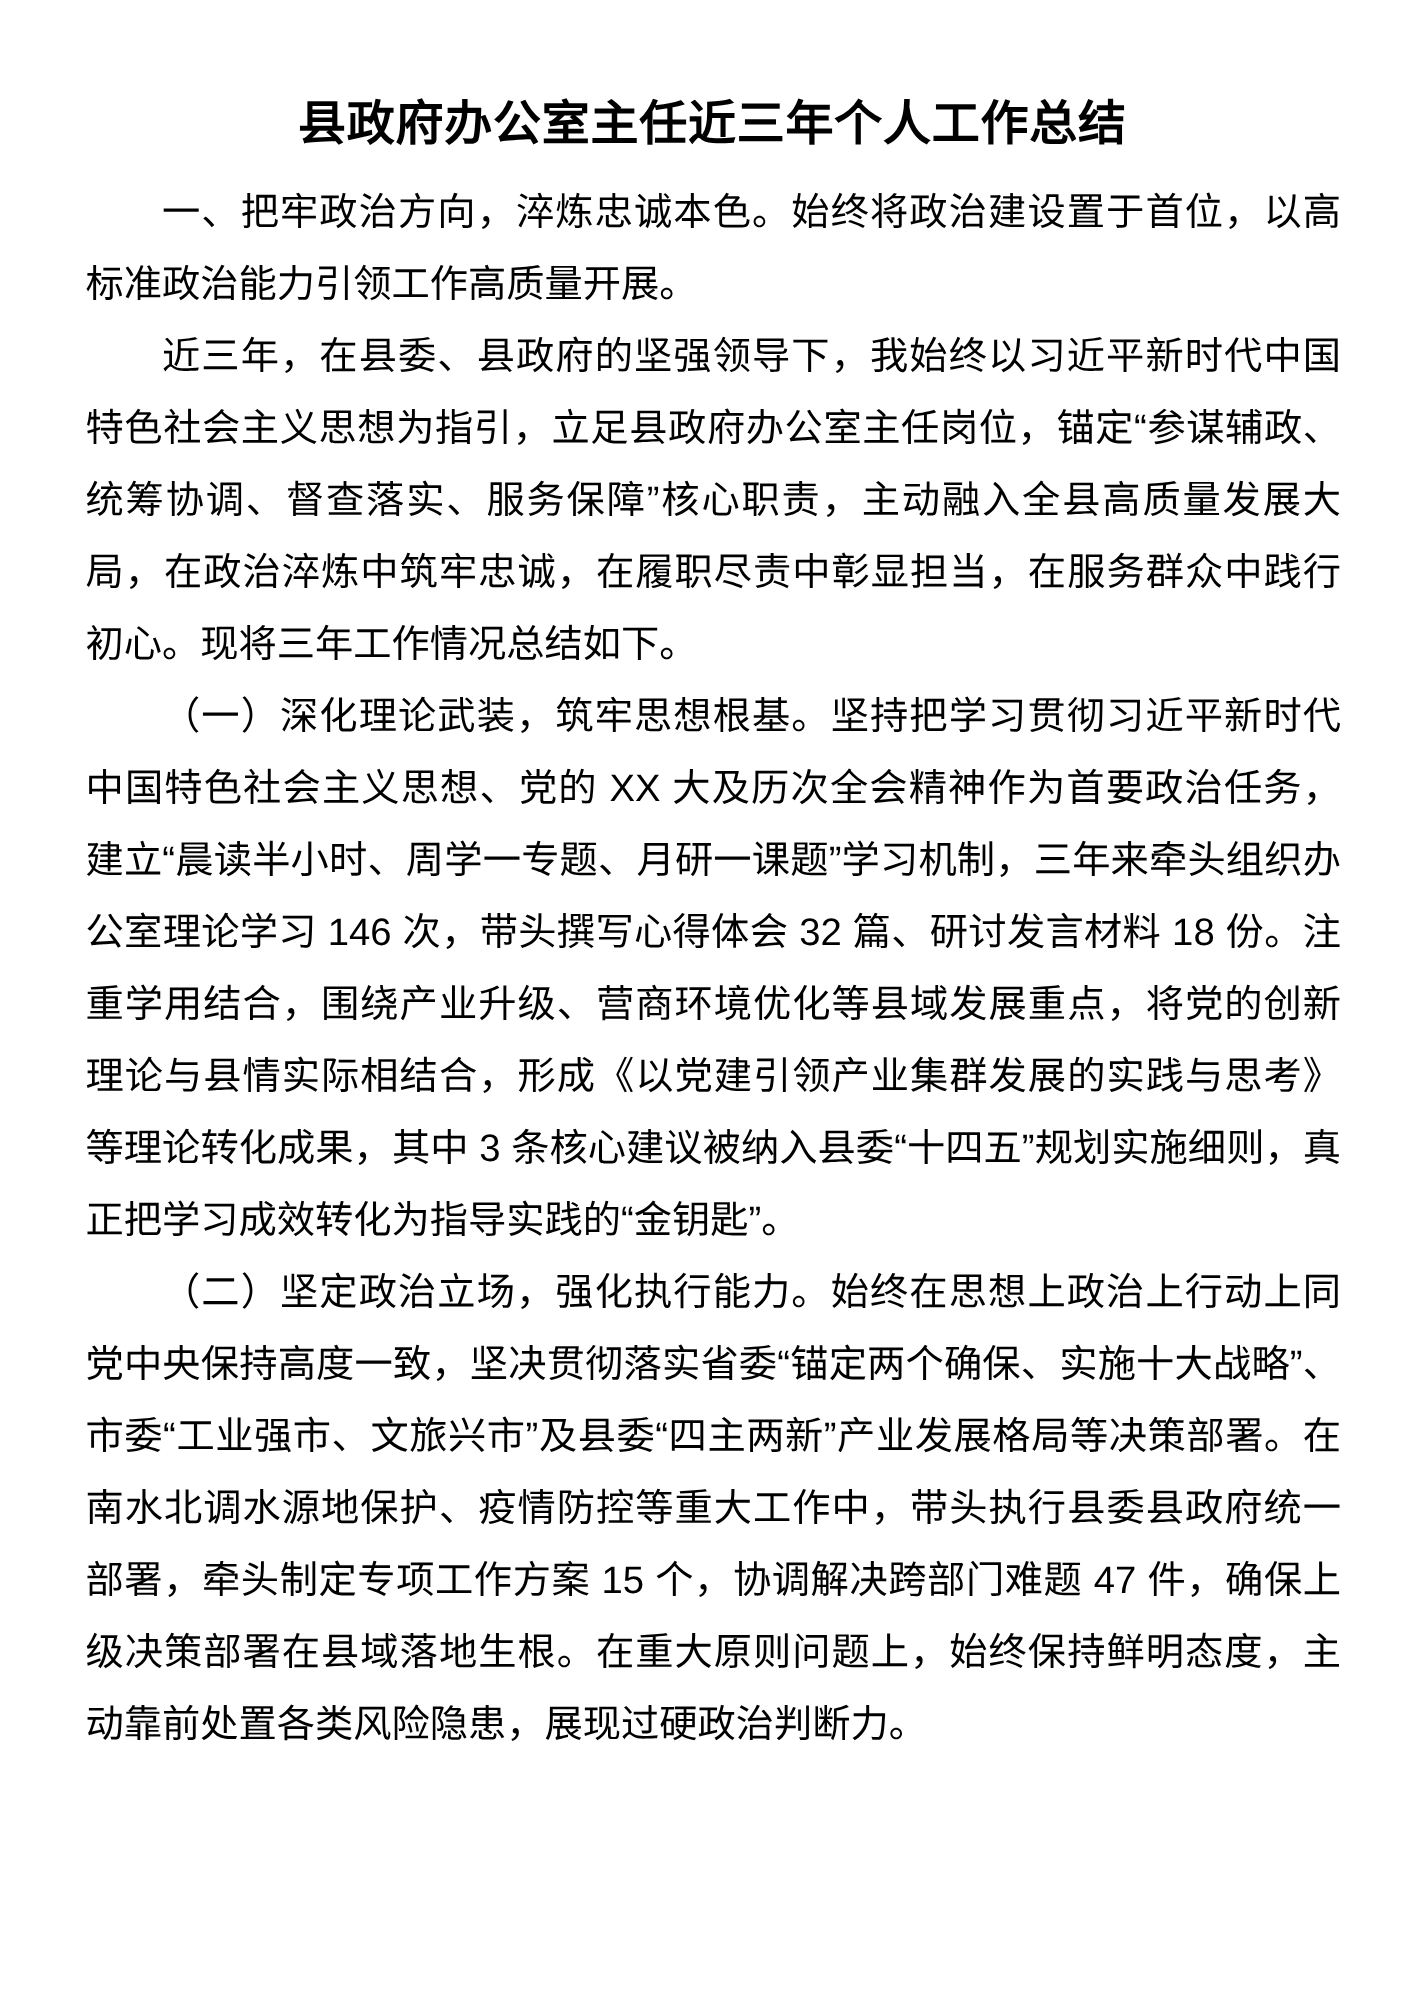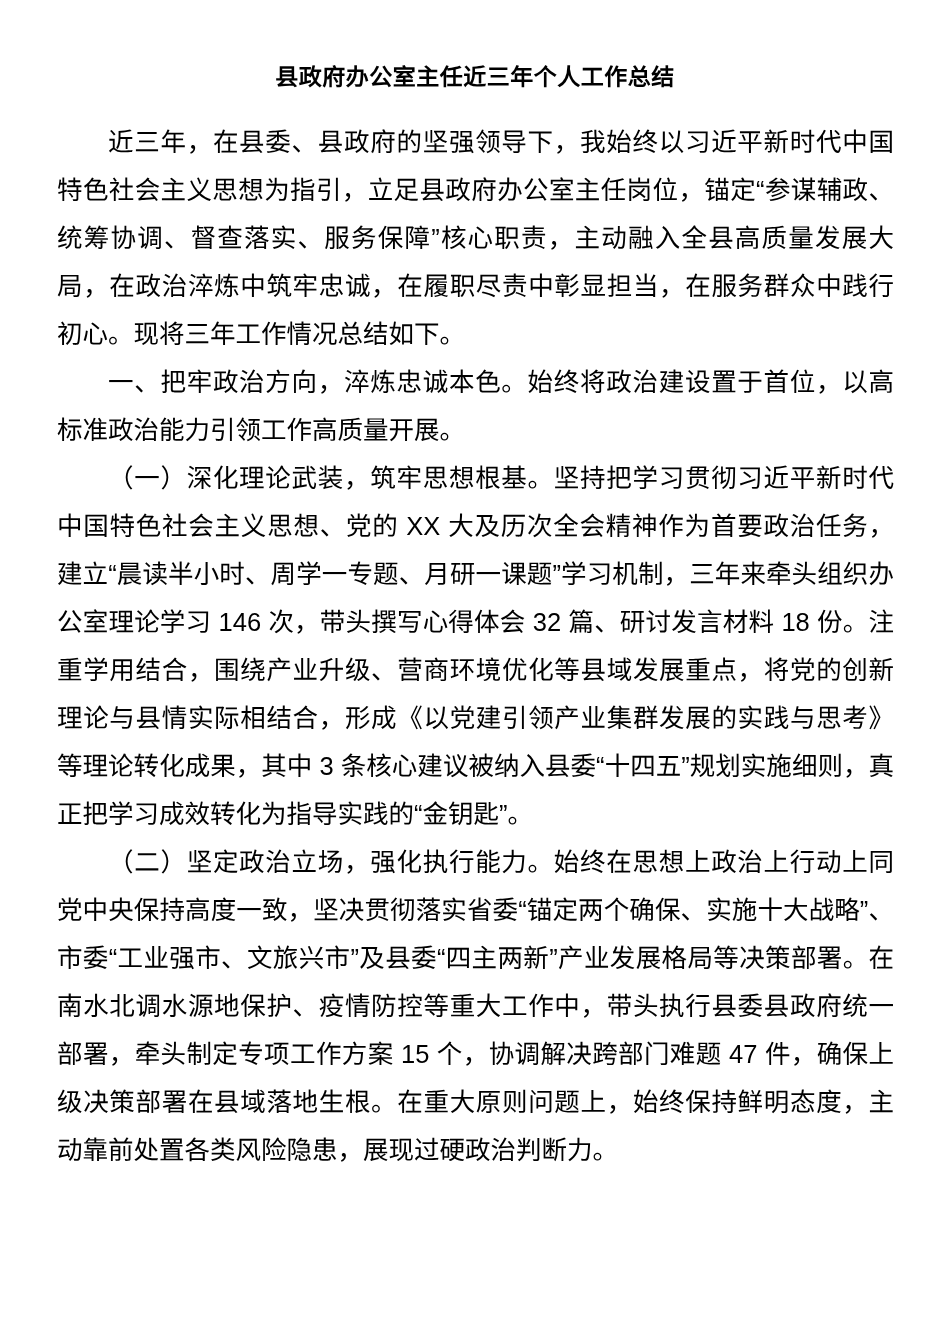--- a/index.html
+++ b/index.html
@@ -18,21 +18,21 @@
     font-family: "Liberation Sans", "DejaVu Sans", sans-serif;
     color: #000000;
   }
   .doc-body {
     position: absolute;
     left: 57px;
     top: 0;
     width: 837px;
   }
   .doc-title {
-    font-size: 23px;
+    font-size: 32px;
     line-height: 1.0;
     font-weight: 700;
     text-align: center;
     letter-spacing: 0.5px;
     color: #000000;
     margin: 0;
     padding-top: 66px;
     padding-bottom: 0;
     white-space: nowrap;
   }
@@ -52,23 +52,23 @@
 </style>
 </head>
 <body>
 
 <div class="page">
 
   <h1 class="doc-title">县政府办公室主任近三年个人工作总结</h1>
 
   <div class="doc-body" style="top:118px;">
 
+    <p class="para indent">一、把牢政治方向，淬炼忠诚本色。始终将政治建设置于首位，以高标准政治能力引领工作高质量开展。</p>
+
     <p class="para indent">近三年，在县委、县政府的坚强领导下，我始终以习近平新时代中国特色社会主义思想为指引，立足县政府办公室主任岗位，锚定“参谋辅政、统筹协调、督查落实、服务保障”核心职责，主动融入全县高质量发展大局，在政治淬炼中筑牢忠诚，在履职尽责中彰显担当，在服务群众中践行初心。现将三年工作情况总结如下。</p>
-
-    <p class="para indent">一、把牢政治方向，淬炼忠诚本色。始终将政治建设置于首位，以高标准政治能力引领工作高质量开展。</p>
 
     <p class="para indent">（一）深化理论武装，筑牢思想根基。坚持把学习贯彻习近平新时代中国特色社会主义思想、党的 XX 大及历次全会精神作为首要政治任务，建立“晨读半小时、周学一专题、月研一课题”学习机制，三年来牵头组织办公室理论学习 146 次，带头撰写心得体会 32 篇、研讨发言材料 18 份。注重学用结合，围绕产业升级、营商环境优化等县域发展重点，将党的创新理论与县情实际相结合，形成《以党建引领产业集群发展的实践与思考》等理论转化成果，其中 3 条核心建议被纳入县委“十四五”规划实施细则，真正把学习成效转化为指导实践的“金钥匙”。</p>
 
     <p class="para indent">（二）坚定政治立场，强化执行能力。始终在思想上政治上行动上同党中央保持高度一致，坚决贯彻落实省委“锚定两个确保、实施十大战略”、市委“工业强市、文旅兴市”及县委“四主两新”产业发展格局等决策部署。在南水北调水源地保护、疫情防控等重大工作中，带头执行县委县政府统一部署，牵头制定专项工作方案 15 个，协调解决跨部门难题 47 件，确保上级决策部署在县域落地生根。在重大原则问题上，始终保持鲜明态度，主动靠前处置各类风险隐患，展现过硬政治判断力。</p>
 
   </div>
 
 </div>
 
 </body></html>

